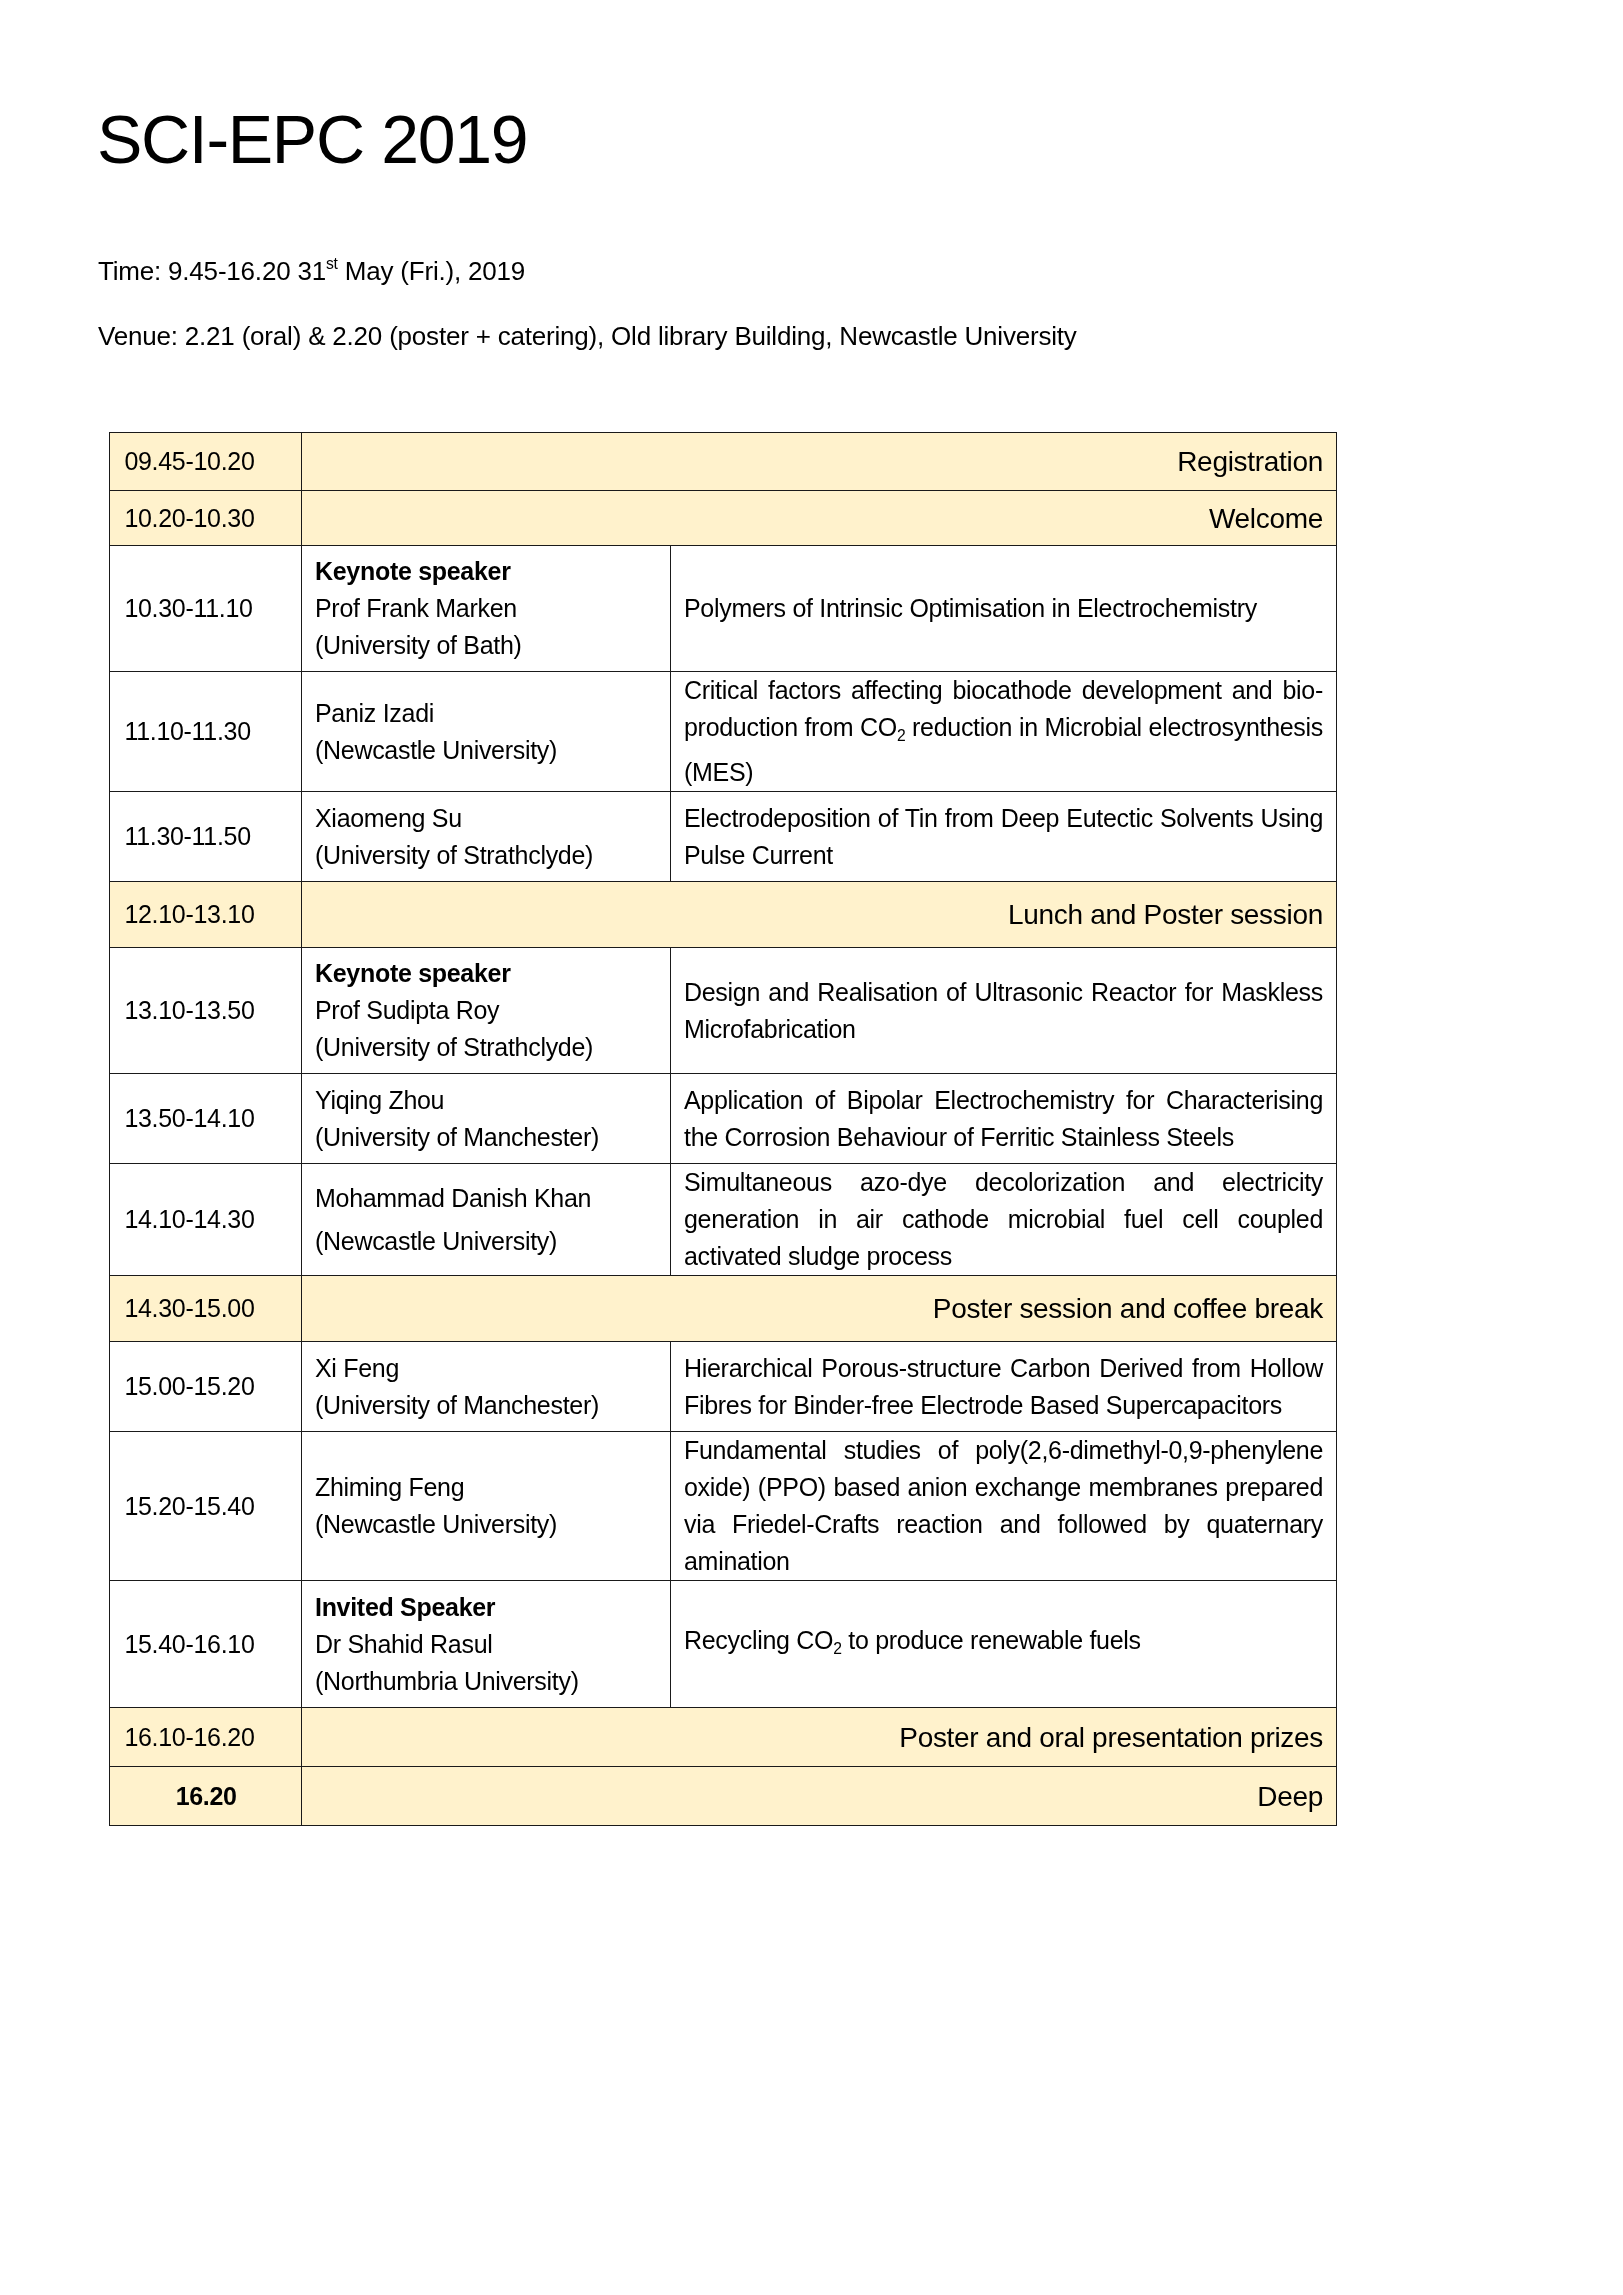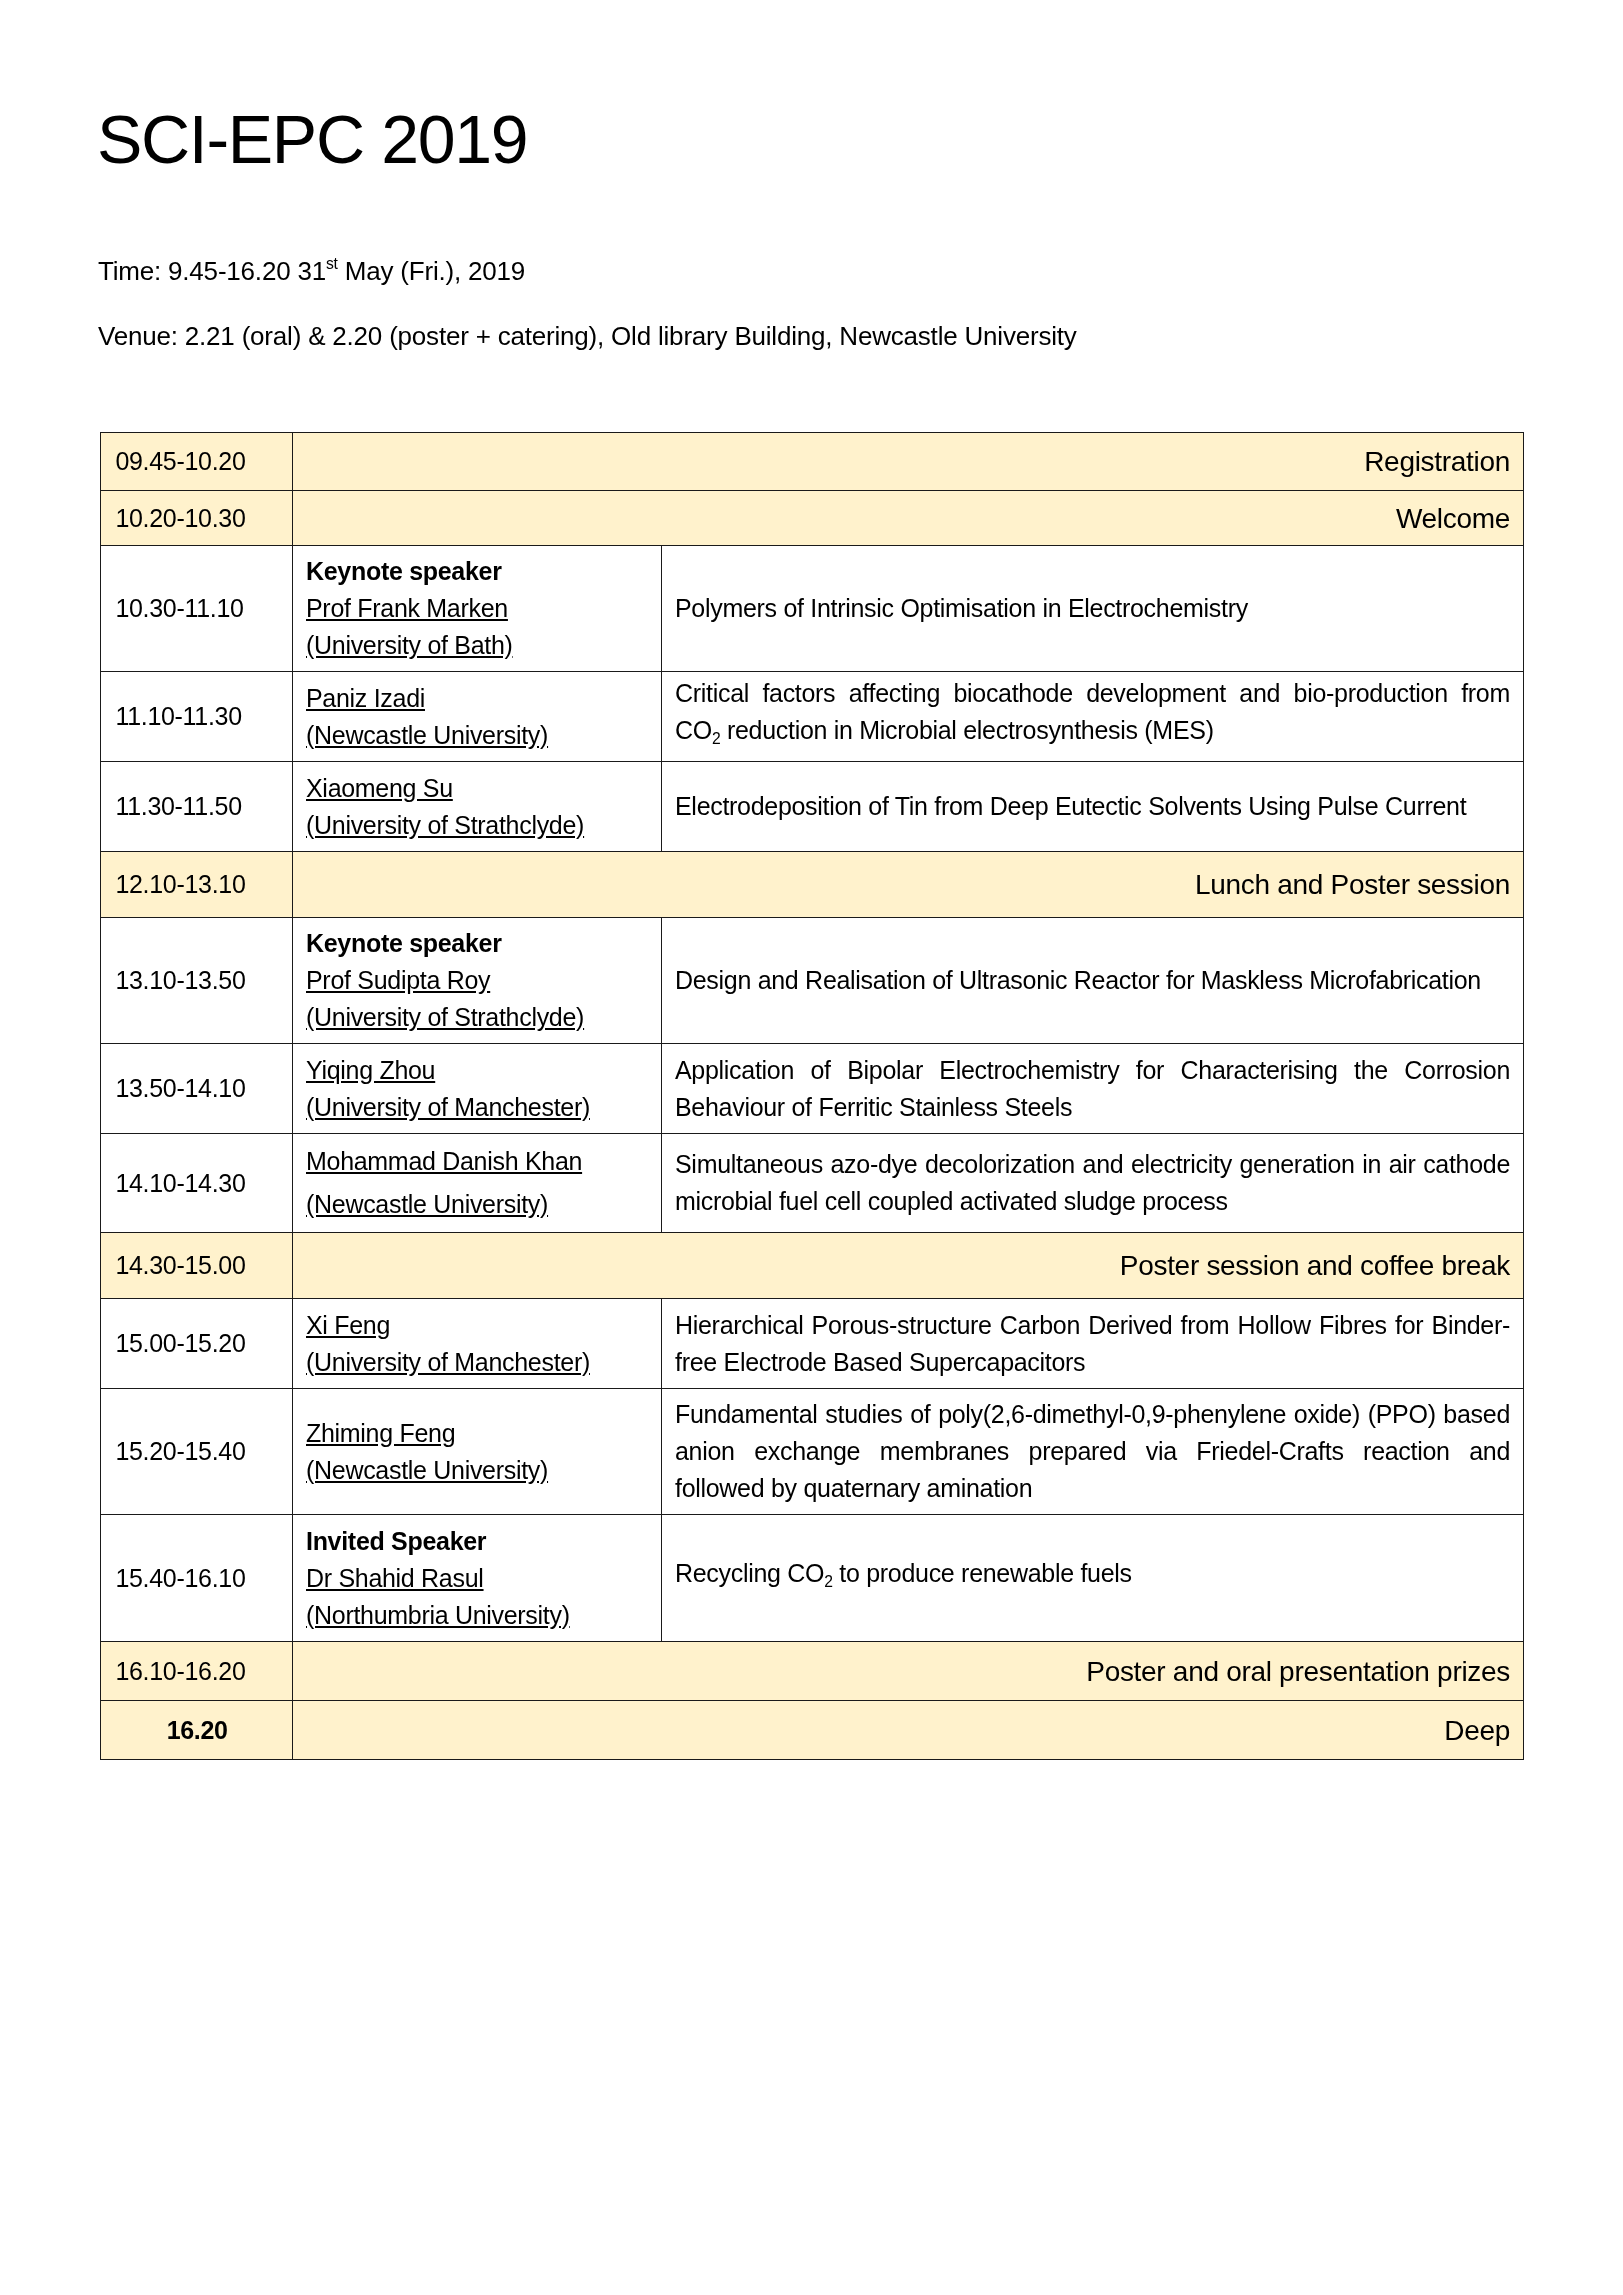--- a/index.html
+++ b/index.html
@@ -13,36 +13,36 @@
     line-height: 1;
   }
   .meta-line {
     position: absolute; left: 98px; font-size: 26px; line-height: 1.2;
     letter-spacing: -0.2px;
   }
   .meta-line sup { font-size: 15.7px; vertical-align: 10.5px; }
   .time { top: 255px; }
   .venue { top: 321px; }
   table.schedule {
-    position: absolute; left: 100px; top: 432px; width: 1424px;
+    position: absolute; left: 109px; top: 432px; width: 1228px;
     border-collapse: collapse; table-layout: fixed;
     font-size: 25px; letter-spacing: -0.3px;
   }
   table.schedule td {
     border: 1.3px solid #1a1a1a; vertical-align: middle;
     padding: 0 13px; line-height: 37px;
   }
   table.schedule td.time-cell { width: 166px; padding-left: 14.4px; }
   table.schedule td.time-cell.center { text-align: center; font-weight: bold; }
   table.schedule td.speaker-cell { width: 340px; }
   table.schedule tr.break td { background: #fff2cc; }
   table.schedule tr.break td.event-cell { text-align: right; font-size: 28px; }
   table.schedule td.talk-cell { text-align: justify; text-align-last: left; }
   .role { font-weight: bold; display: block; }
-  .line { display: block; text-decoration: underline; }
+  .line { display: block; }
   .sub { font-size: 15.7px; vertical-align: -5.2px; }
 </style>
 </head>
 <body>
 
 <div class="title">SCI-EPC 2019</div>
 
 <div class="meta-line time">
   <span>Time:</span>
   <span>9.45-16.20 31</span><sup>st</sup><span> May (Fri.), 2019</span>

